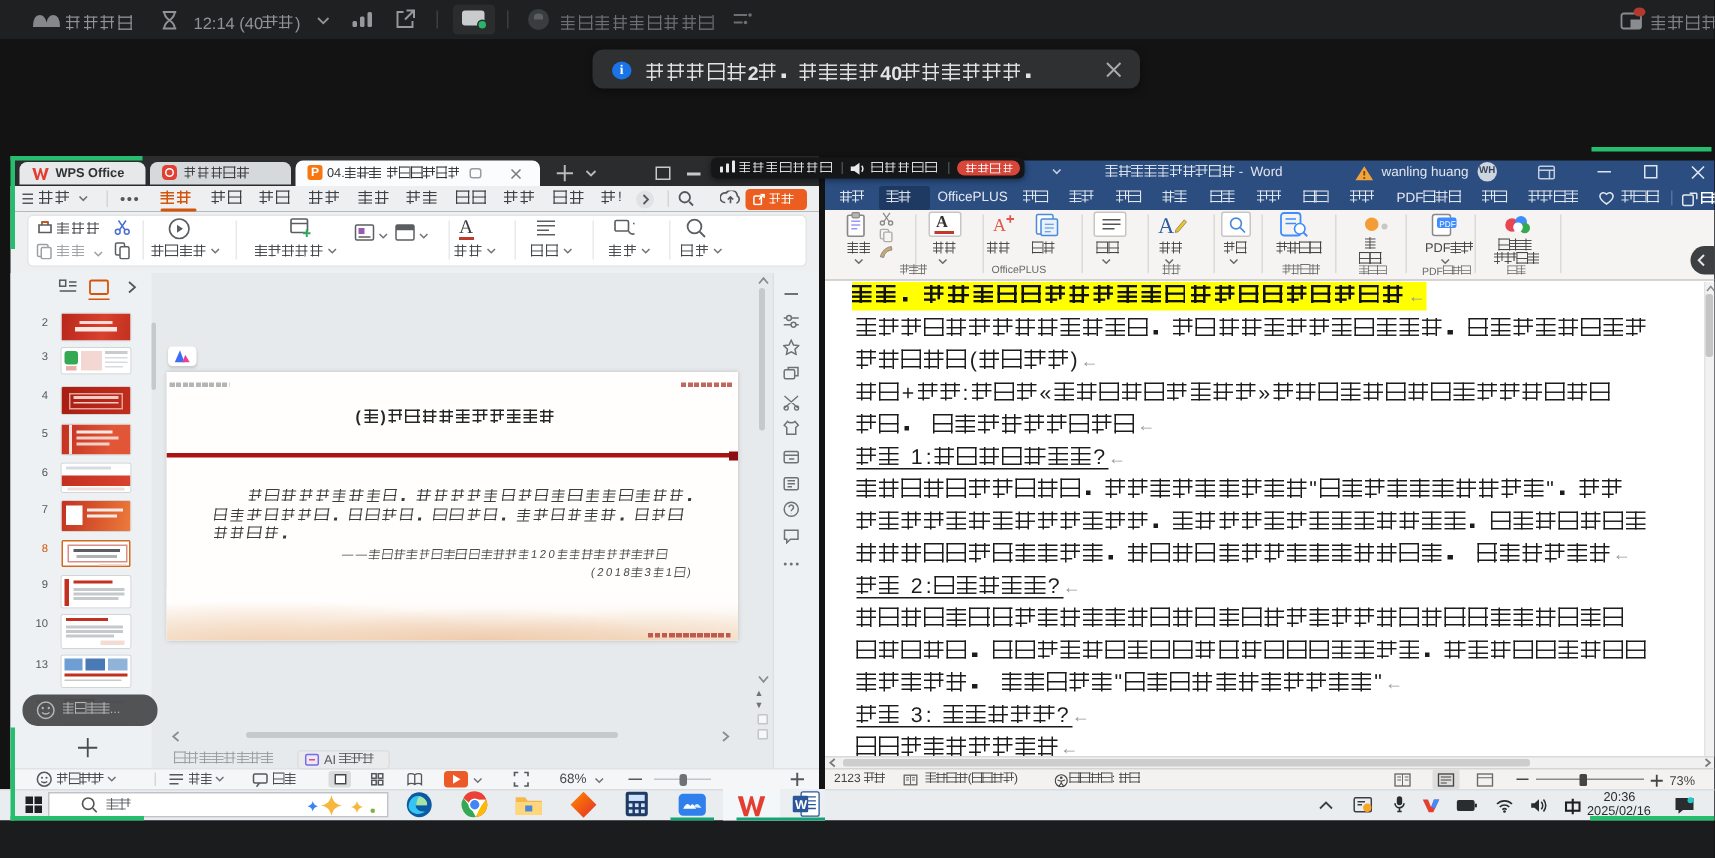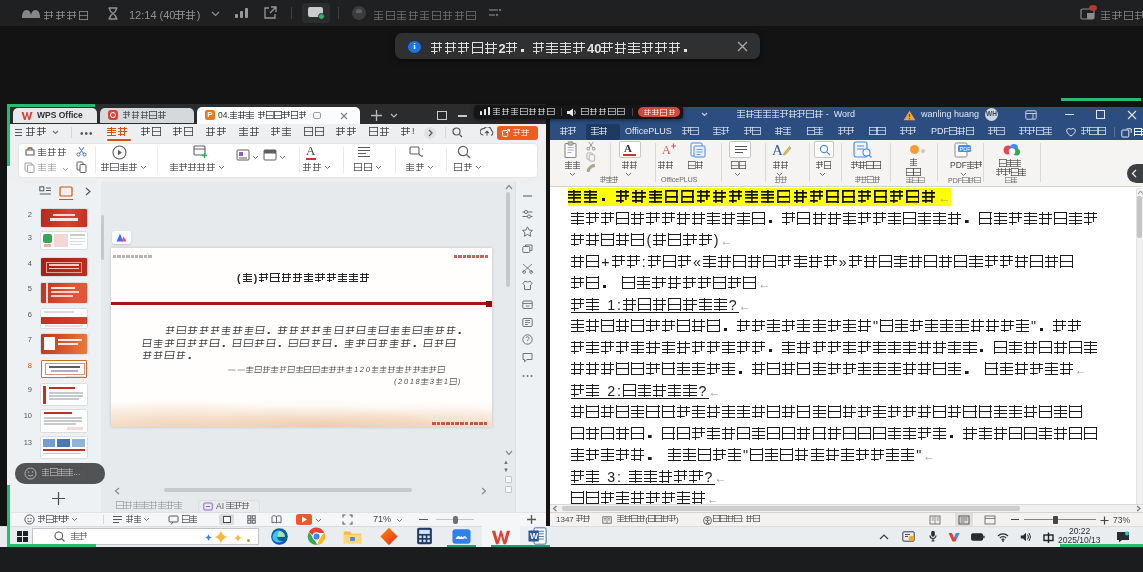--- a/index.html
+++ b/index.html
@@ -437,21 +437,21 @@
       <svg width="7" height="7" viewBox="0 0 7 7" style="position:absolute;left:4.5px;top:2px">
         <path d="M1 0.5 L6 3.5 L1 6.5 Z" fill="#fff"></path>
       </svg>
     </div>
 <svg width="7" height="5" viewBox="0 0 7 5" style="position:absolute;left:315px;top:518px">
       <path d="M1 1 L3.5 3.5 L6 1" stroke="#6f7275" fill="none" stroke-width="1"></path>
     </svg>
 <svg width="11" height="11" viewBox="0 0 11 11" style="position:absolute;left:342px;top:514px">
       <path d="M1 3.5 V1 H3.5 M7.5 1 H10 V3.5 M10 7.5 V10 H7.5 M3.5 10 H1 V7.5" stroke="#55585b" fill="none" stroke-width="1.1"></path>
     </svg>
-<div style="position:absolute;font-size:8px;line-height:1;left:373px;top:515px;white-space:nowrap;"><span style="font-size:9px;color:#45484b">71%</span></div>
+<div style="position:absolute;font-size:8px;line-height:1;left:373px;top:515px;white-space:nowrap;"><span style="font-size:9px;color:#45484b">68%</span></div>
 <svg width="7" height="5" viewBox="0 0 7 5" style="position:absolute;left:396px;top:518px">
       <path d="M1 1 L3.5 3.5 L6 1" stroke="#6f7275" fill="none" stroke-width="1"></path>
     </svg>
 <div style="position:absolute;font-size:8px;line-height:1;left:419px;top:518.5px;width:9px;height:1.4px;background:#55585b;"></div>
 <div style="position:absolute;font-size:8px;line-height:1;left:436px;top:519px;width:38px;height:1.2px;background:#c2c5c8;"></div>
 <div style="position:absolute;font-size:8px;line-height:1;left:453px;top:515.5px;width:5px;height:8px;background:#6f7275;border-radius:2px;"></div>
 <svg width="9" height="9" viewBox="0 0 9 9" style="position:absolute;left:527px;top:515px">
       <path d="M4.5 0 V9 M0 4.5 H9" stroke="#55585b" stroke-width="1.3"></path>
     </svg>
 <svg width="11" height="11" viewBox="0 0 11 11" style="position:absolute;left:522px;top:191px">
@@ -685,21 +685,21 @@
 <svg width="7" height="5" viewBox="0 0 7 5" style="position:absolute;left:1137px;top:189.5px">
       <path d="M1 4 L3.5 1 L6 4" stroke="#8a8a8a" fill="none" stroke-width="1"></path>
     </svg>
 <svg width="6" height="7" viewBox="0 0 6 7" style="position:absolute;left:552px;top:504.5px">
       <path d="M4.5 1 L1.5 3.5 L4.5 6" stroke="#777" fill="none" stroke-width="1.1"></path>
     </svg>
 <div style="position:absolute;font-size:8px;line-height:1;left:562px;top:505.5px;width:458px;height:5px;background:#cdcdcd;border-radius:2px;"></div>
 <svg width="6" height="7" viewBox="0 0 6 7" style="position:absolute;left:1136px;top:504.5px">
       <path d="M1 1 L4 3.5 L1 6" stroke="#777" fill="none" stroke-width="1.1"></path>
     </svg>
-<div style="position:absolute;font-size:8px;line-height:1;left:556px;top:514.5px;white-space:nowrap;"><span style="font-size:8px;color:#454545">1347 </span><span class="fr" style="font-size:8px;color:#454545;letter-spacing:0em;--g:0em;--w:0.88em;"><i class="k2"></i><i class="k3"></i></span></div>
+<div style="position:absolute;font-size:8px;line-height:1;left:556px;top:514.5px;white-space:nowrap;"><span style="font-size:8px;color:#454545">2123 </span><span class="fr" style="font-size:8px;color:#454545;letter-spacing:0em;--g:0em;--w:0.88em;"><i class="k2"></i><i class="k3"></i></span></div>
 <svg width="10" height="8" viewBox="0 0 10 8" style="position:absolute;left:602px;top:516px">
       <rect x="0.8" y="0.8" width="8.4" height="6.4" stroke="#6a6865" fill="none" stroke-width="0.9"></rect>
       <path d="M5 0.8 v6.4 M2 2.5 h2 M2 4 h2 M6 2.5 h2 M6 4 h2" stroke="#6a6865" stroke-width="0.7"></path>
     </svg>
 <div style="position:absolute;font-size:8px;line-height:1;left:617px;top:514.5px;white-space:nowrap;"><span class="fr" style="font-size:8px;color:#454545;letter-spacing:0em;--g:0em;--w:0.88em;"><i class="k0"></i><i class="k3"></i><i class="k1"></i><i class="k3"></i></span><span style="font-size:8px;color:#454545">(</span><span class="fr" style="font-size:8px;color:#454545;letter-spacing:0em;--g:0em;--w:0.88em;"><i class="k1"></i><i class="k1"></i><i class="k3"></i><i class="k2"></i></span><span style="font-size:8px;color:#454545">)</span></div>
 <svg width="9" height="9" viewBox="0 0 9 9" style="position:absolute;left:703px;top:515.5px">
       <circle cx="4.5" cy="4.5" r="4" stroke="#454545" fill="none" stroke-width="0.8"></circle>
       <circle cx="4.5" cy="2.5" r="0.9" fill="#454545"></circle>
       <path d="M2 4 L4.5 4.8 L7 4 M4.5 4.8 V6 L3 8 M4.5 6 L6 8" stroke="#454545" fill="none" stroke-width="0.8"></path>
     </svg>
@@ -831,22 +831,22 @@
       <circle cx="6" cy="9" r="0.9" fill="#2a2d30"></circle>
     </svg>
 <svg width="12" height="10" viewBox="0 0 12 10" style="position:absolute;left:1020px;top:532px">
       <path d="M0.8 3.5 h2.2 L6 0.8 V9.2 L3 6.5 H0.8 Z" fill="#2a2d30"></path>
       <path d="M7.5 2.5 Q9.5 5 7.5 7.5 M9 1 Q12 5 9 9" stroke="#2a2d30" fill="none" stroke-width="1"></path>
     </svg>
 <svg width="11" height="11" viewBox="0 0 11 11" style="position:absolute;left:1043px;top:531.5px">
       <rect x="1" y="3" width="9" height="5.5" stroke="#1f2022" fill="none" stroke-width="1.4"></rect>
       <path d="M5.5 0.5 V11" stroke="#1f2022" stroke-width="1.4"></path>
     </svg>
-<div style="position:absolute;font-size:8px;line-height:1;left:1069px;top:527px;white-space:nowrap;"><span style="font-size:8.5px;color:#2a2d30">20:22</span></div>
-<div style="position:absolute;font-size:8px;line-height:1;left:1058px;top:536px;white-space:nowrap;"><span style="font-size:8.5px;color:#2a2d30">2025/10/13</span></div>
+<div style="position:absolute;font-size:8px;line-height:1;left:1069px;top:527px;white-space:nowrap;"><span style="font-size:8.5px;color:#2a2d30">20:36</span></div>
+<div style="position:absolute;font-size:8px;line-height:1;left:1058px;top:536px;white-space:nowrap;"><span style="font-size:8.5px;color:#2a2d30">2025/02/16</span></div>
 <svg width="14" height="12" viewBox="0 0 14 12" style="position:absolute;left:1116px;top:531px">
       <path d="M1 1 h12 v8 h-7 l-3 2.5 V9 H1 Z" fill="#2a2d30"></path>
       <circle cx="11" cy="2.5" r="2" fill="#1ec9c9"></circle>
     </svg>
 <div class="gr" style="left:7px;top:104px;width:88px;height:3.2px"></div>
 <div class="gr" style="left:7px;top:104px;width:3.2px;height:62px"></div>
 <div class="gr" style="left:7px;top:485px;width:3.2px;height:62px"></div>
 <div class="gr" style="left:7px;top:544px;width:89px;height:3.2px"></div>
 <div class="gr" style="left:1060px;top:544px;width:83px;height:3.2px"></div>
 <div class="gr" style="left:1061px;top:98px;width:80px;height:3.2px"></div>

